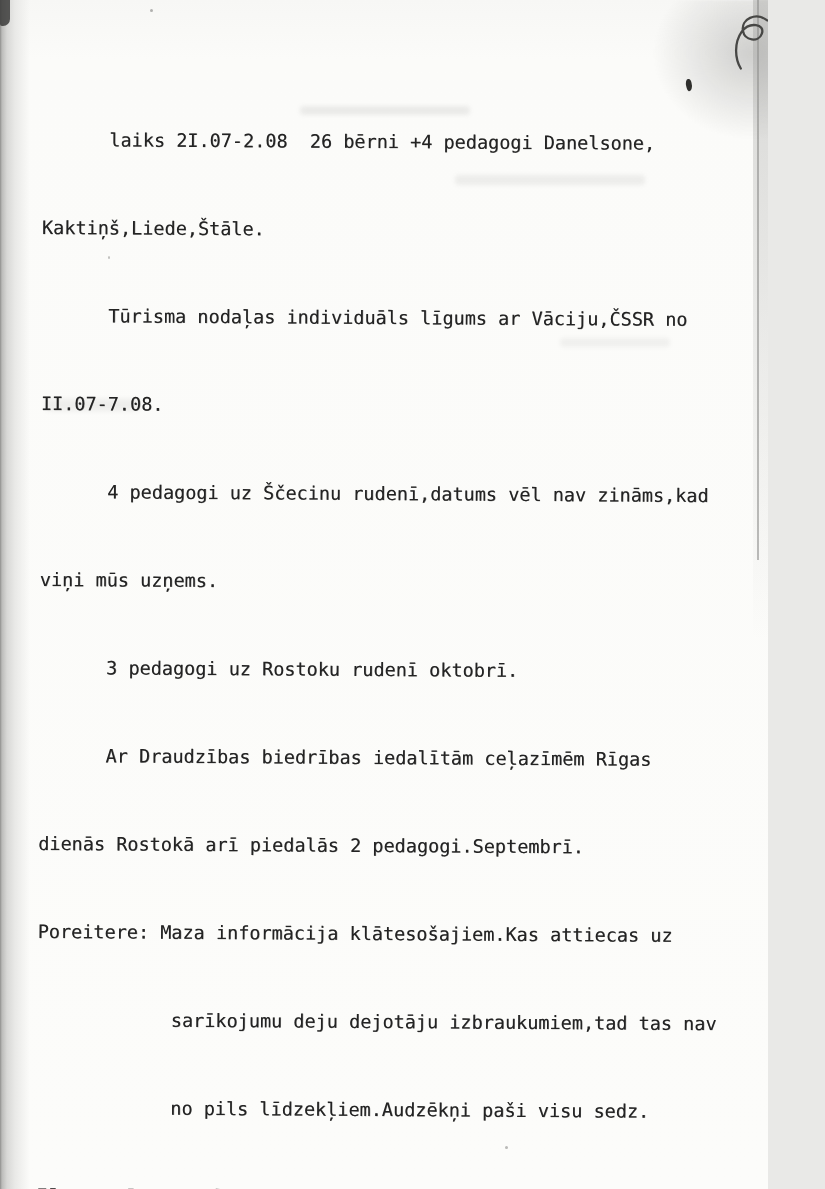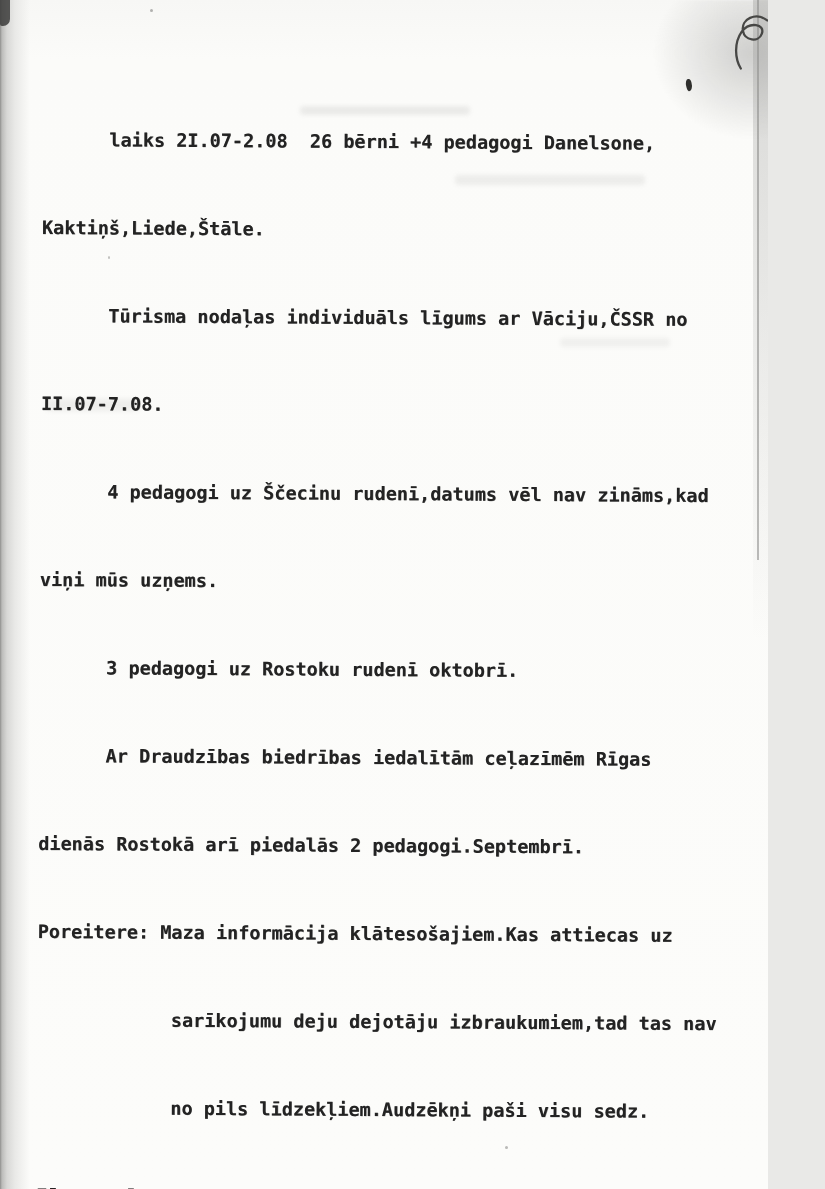--- a/index.html
+++ b/index.html
@@ -1,17 +1,17 @@
 <!DOCTYPE html>
 <html><head>
 <meta charset="utf-8">
 <style>
   html,body{margin:0;padding:0;}
   body{width:825px;height:1189px;overflow:hidden;background:#e9e9e7;font-family:"DejaVu Sans Mono",monospace;}
-  .page{position:relative;width:768px;height:1189px;background:linear-gradient(180deg,#f7f7f5 0,#fbfbf9 60px,#fcfcfa 100%);overflow:hidden;font-weight:bold;}
+  .page{position:relative;width:768px;height:1189px;background:linear-gradient(180deg,#f7f7f5 0,#fbfbf9 60px,#fcfcfa 100%);overflow:hidden;}
 
   
   .edge-left{position:absolute;left:0;top:0;width:32px;height:100%;
     background:linear-gradient(90deg,#8f8f8d 0px,#bcbcba 2px,#d8d8d6 7px,#e9e9e7 15px,rgba(250,250,248,0) 30px);}
   .corner-mark{position:absolute;left:0;top:0;width:10px;height:26px;background:#3b3b39;border-radius:0 0 7px 2px;opacity:.85;}
   .edge-right-band{position:absolute;right:0;top:0;width:15px;height:640px;
     background:linear-gradient(180deg,rgba(185,185,183,.55),rgba(185,185,183,0));}
   .edge-right-line{position:absolute;right:9px;top:0;width:2px;height:560px;background:rgba(135,135,133,.55);}
   .smudge-eight{position:absolute;left:652px;top:0;width:170px;height:140px;
     background:radial-gradient(ellipse at 58% 38%,rgba(148,148,146,.42),rgba(148,148,146,0) 70%);filter:blur(1px);}

